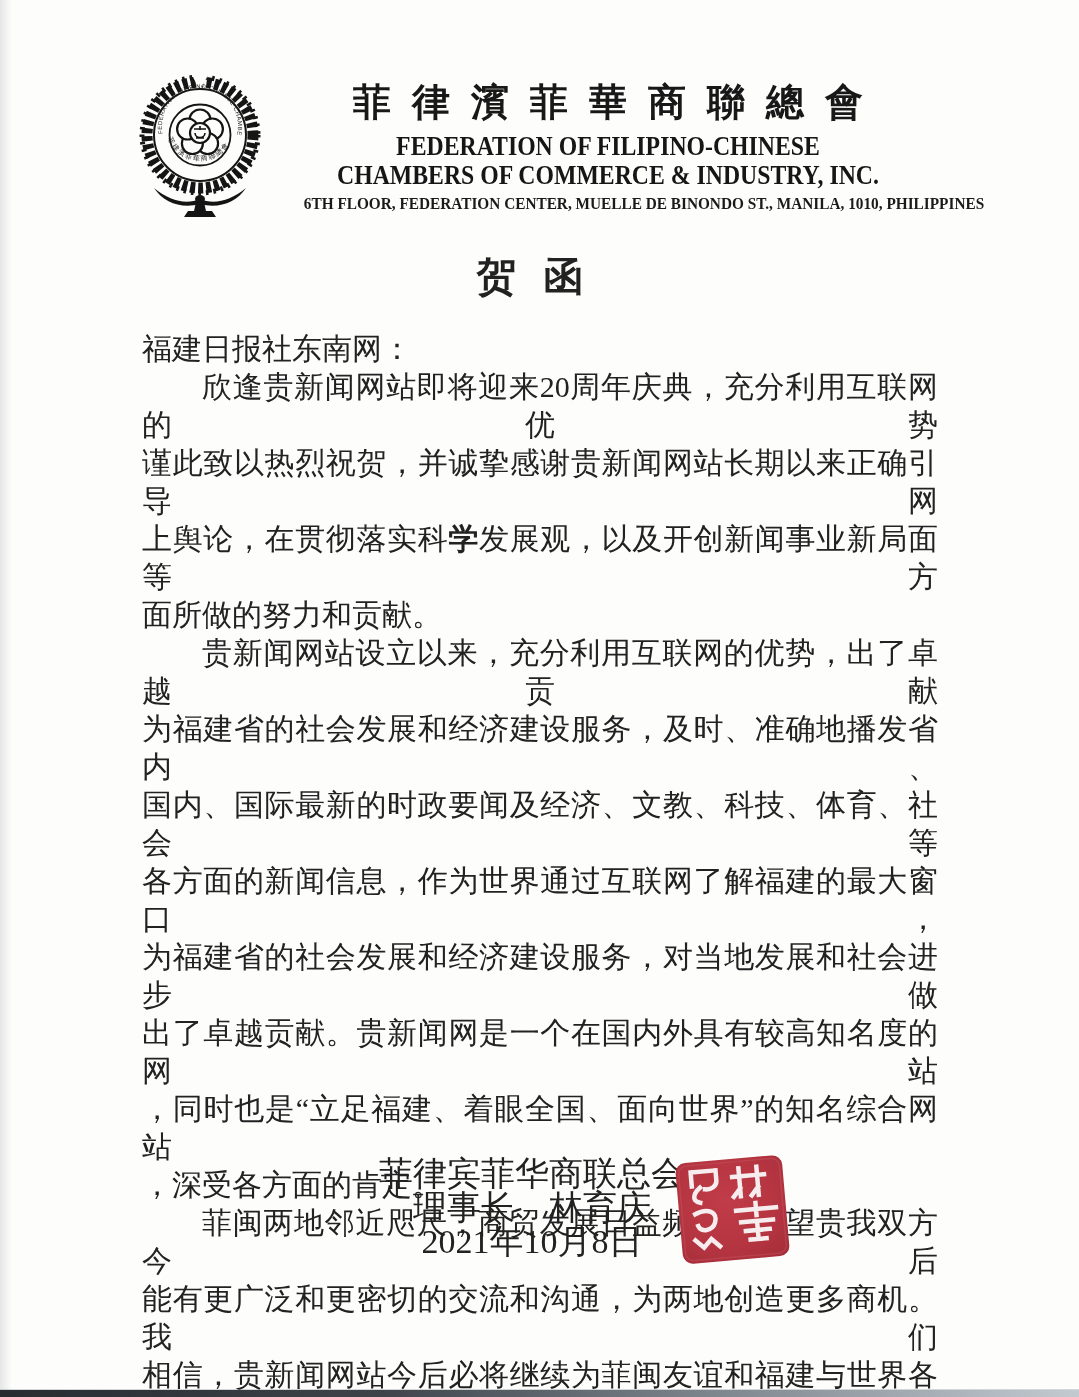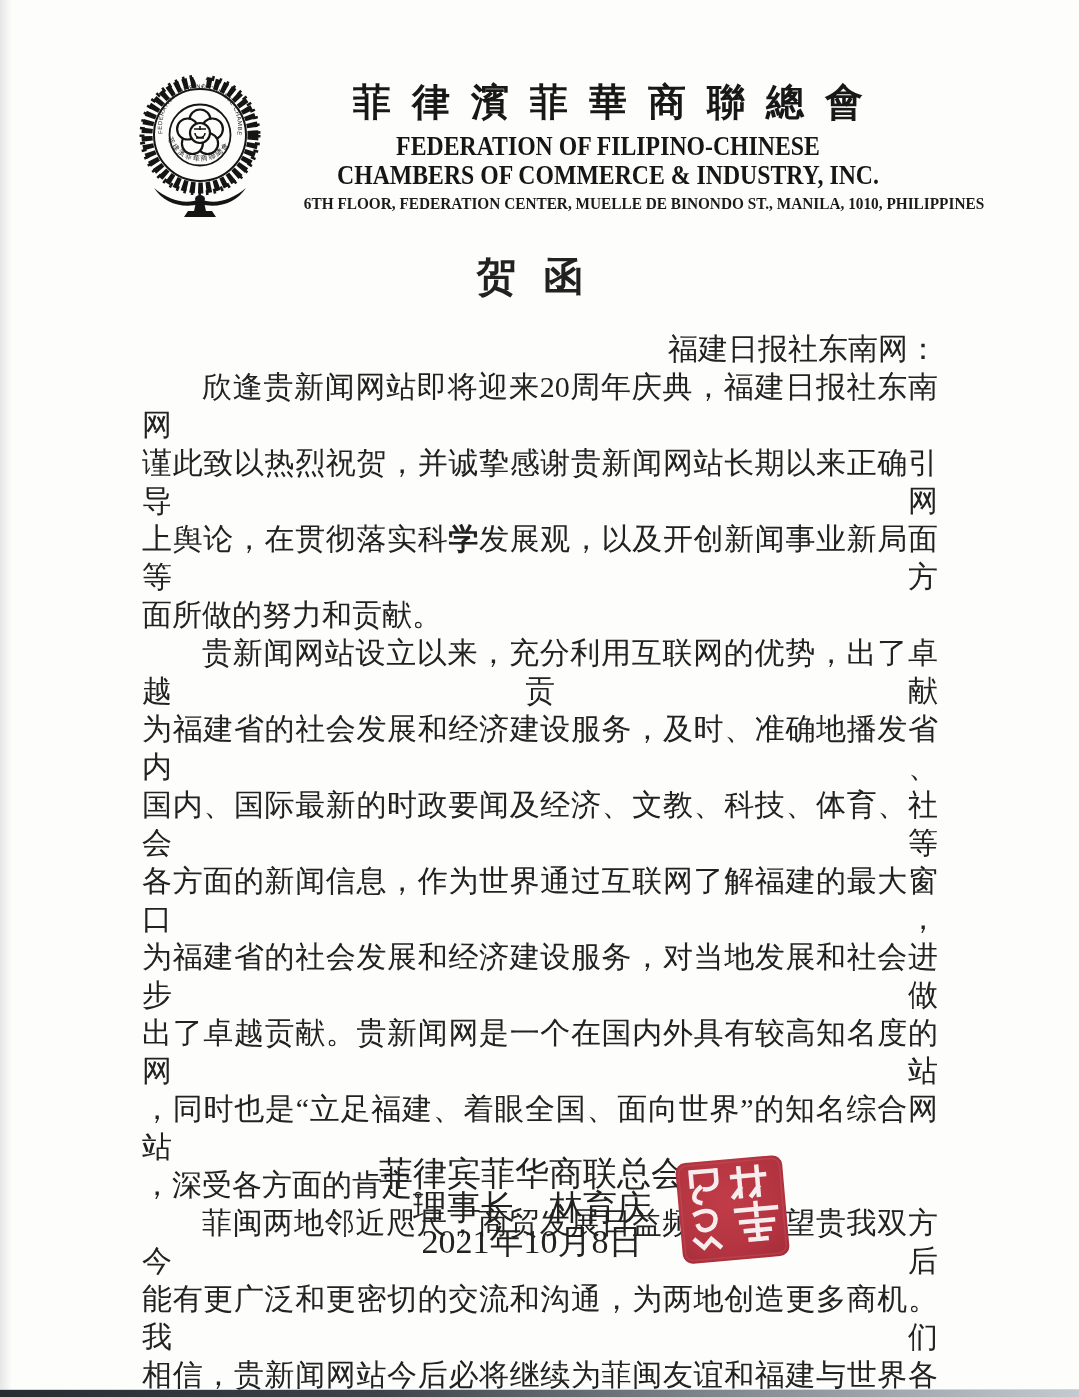--- a/index.html
+++ b/index.html
@@ -53,21 +53,21 @@
     color:#222;
   }
   .body-text{
     position:absolute;left:142px;top:330px;width:796px;
     font-size:30px;line-height:38px;color:#222;
   }
   .body-text .line{min-height:38px;}
   .jline{text-align:justify;text-align-last:justify;}
   .jline.end{text-align:right;text-align-last:left;}
   .jline.first{text-indent:2em;}
-  .sal{text-align:right;}
+  .sal{text-align:left;}
 
   
   .signature{
     position:absolute;left:142px;top:1157px;width:780px;text-align:center;
     font-size:34px;line-height:34px;color:#222;
   }
   .seal{
     position:absolute;left:674px;top:1153px;width:118px;height:114px;
     transform:rotate(-5deg);
   }
@@ -123,21 +123,21 @@
     <div class="org-en">CHAMBERS OF COMMERCE &amp; INDUSTRY, INC.</div>
     <div class="hdr-address">6TH FLOOR, FEDERATION CENTER, MUELLE DE BINONDO ST., MANILA, 1010, PHILIPPINES</div>
   </div>
 
   <div class="letter-title">贺函</div>
 
   <div class="body-text">
     <div class="line sal">福建日报社东南网：</div>
     <div id="paragraphs">
         <div>
-          <div class="line jline first">欣逢贵新闻网站即将迎来20周年庆典，福建日报社东南网</div>
+          <div class="line jline first">欣逢贵新闻网站即将迎来20周年庆典，充分利用互联网的优势</div>
           <div class="line jline">谨此致以热烈祝贺，并诚挚感谢贵新闻网站长期以来正确引导网</div>
           <div class="line jline"><span>上舆论，在贯彻落实科</span><span style="font-weight: bold;">学</span><span>发展观，以及开创新闻事业新局面等方</span></div>
           <div class="line jline end">面所做的努力和贡献。</div>
         </div>
         <div>
           <div class="line jline first">贵新闻网站设立以来，充分利用互联网的优势，出了卓越贡献</div>
           <div class="line jline">为福建省的社会发展和经济建设服务，及时、准确地播发省内、</div>
           <div class="line jline">国内、国际最新的时政要闻及经济、文教、科技、体育、社会等</div>
           <div class="line jline">各方面的新闻信息，作为世界通过互联网了解福建的最大窗口，</div>
           <div class="line jline">为福建省的社会发展和经济建设服务，对当地发展和社会进步做</div>

